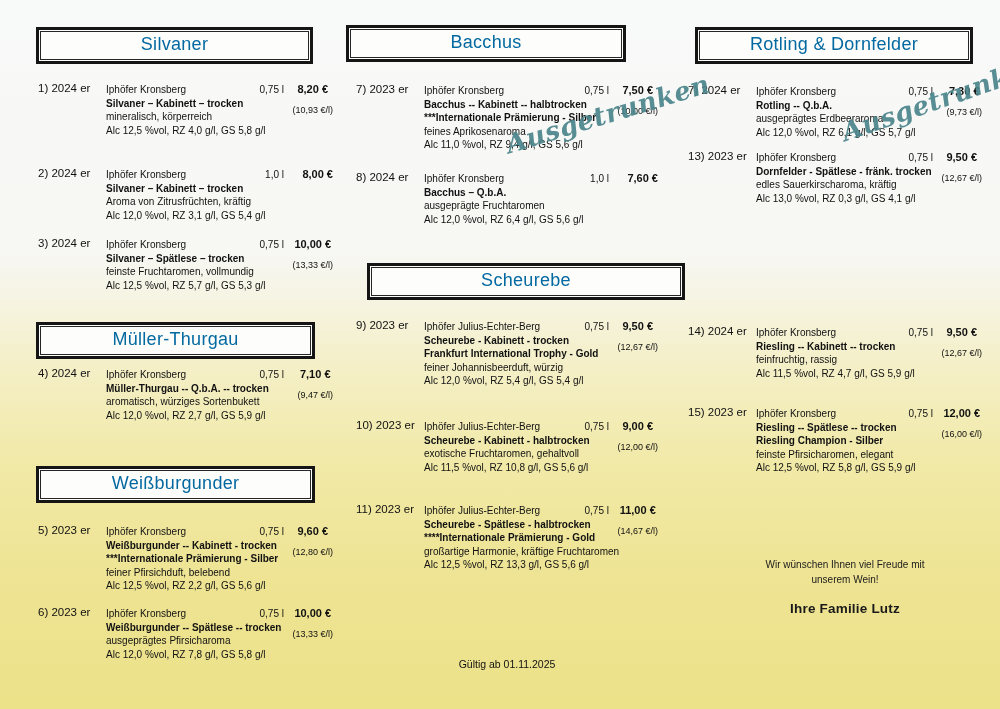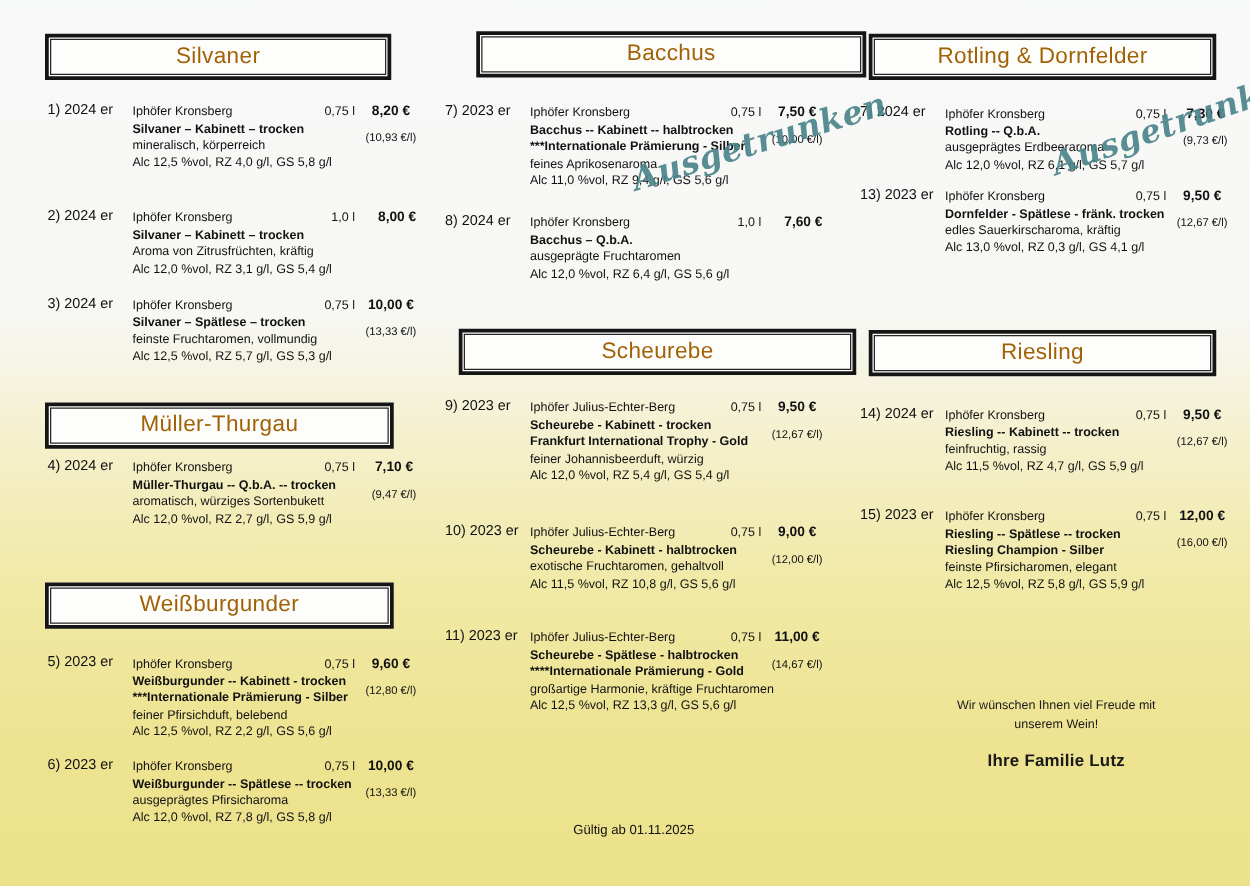--- a/index.html
+++ b/index.html
@@ -10,21 +10,21 @@
     position:relative; width:1000px; height:709px; overflow:hidden;
     background:linear-gradient(180deg,
       #f8f9f9 0%, #f7f7f3 36%, #f4efc6 52%,
       #f1e9a6 66%, #eee391 84%, #ece28a 100%);
   }
 
   
   .hbox { position:absolute; background:#fdfdfb; border:3px solid #151515; }
   .hbox-inner {
     border:1px solid #262626; margin:1px; text-align:center;
-    font-size:18px; letter-spacing:.3px; padding:2px 0 4px; color:#a16207;
+    font-size:18px; letter-spacing:.3px; padding:2px 0 4px; color:#0369a1;
     background:#fdfdfb; white-space:nowrap;
   }
 
   
   .item  { position:absolute; font-size:10px; line-height:13.5px; }
   .c1 .w, .item.c1 { width:295px; }
   .item.c1 { left:38px; }
   .item.c2 { left:356px; width:302px; }
   .item.c3 { left:688px; width:294px; }
   .inum  { position:absolute; left:0; top:-1px; font-size:11.5px; white-space:nowrap; }
@@ -60,32 +60,29 @@
   <div class="hbox" style="left:36px;top:27px;width:277px">
     <div class="hbox-inner">Silvaner</div>
   </div>
   <div class="hbox" style="left:36px;top:322px;width:279px">
     <div class="hbox-inner">Müller-Thurgau</div>
   </div>
   <div class="hbox" style="left:36px;top:466px;width:279px">
     <div class="hbox-inner">Weißburgunder</div>
   </div>
 
-  <div class="hbox" style="left:381px;top:25px;width:312px">
+  <div class="hbox" style="left:346px;top:25px;width:280px">
     <div class="hbox-inner">Bacchus</div>
   </div>
   <div class="hbox" style="left:367px;top:263px;width:318px">
     <div class="hbox-inner">Scheurebe</div>
   </div>
 
   <div class="hbox" style="left:695px;top:27px;width:278px">
     <div class="hbox-inner">Rotling &amp; Dornfelder</div>
-  </div>
-  <div class="hbox" style="left:695px;top:264px;width:278px">
-    <div class="hbox-inner">Riesling</div>
   </div>
 
   <div class="item c1" style="top:83px">
     <div class="inum">1) 2024 er</div>
     <div class="idet">
       <div>Iphöfer Kronsberg</div>
       <div class="b">Silvaner – Kabinett – trocken</div>
 
       <div>mineralisch, körperreich</div>
       <div>Alc 12,5 %vol, RZ 4,0 g/l, GS 5,8 g/l</div>

